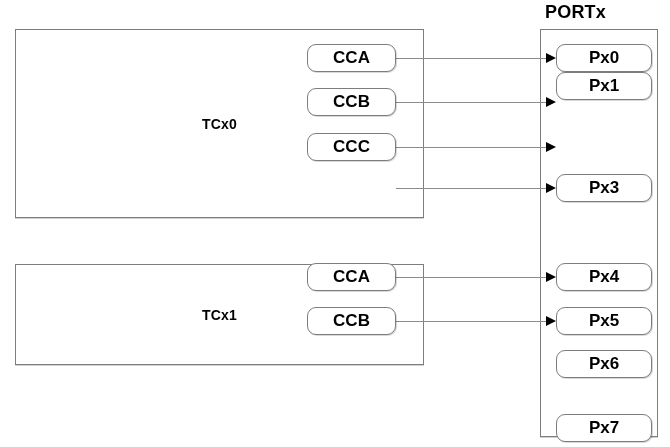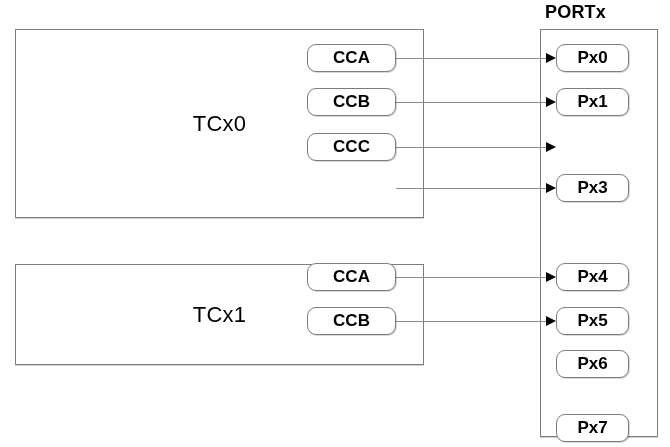--- a/index.html
+++ b/index.html
@@ -18,34 +18,34 @@
     border: 1px solid var(--box-border, #7d7d7d);
     background: #ffffff;
   }
   .outer { box-shadow: 0 1px 0 rgba(0,0,0,0.18); }
   .tc0 { left: 15px; top: 29px; width: 409px; height: 189px; }
   .tc1 { left: 15px; top: 264px; width: 409px; height: 101px; }
   .portbox { left: 540px; top: 29px; width: 118px; height: 408px; }
   .tc-label {
     position: absolute; inset: 0;
     display: flex; align-items: center; justify-content: center;
-    font-weight: normal; font-size: 22px; letter-spacing: 0.2px;
+    font-weight: bold; font-size: 14px; letter-spacing: 0.2px;
   }
   .port-title {
     position: absolute; left: 545px; top: 2px;
     font-weight: bold; font-size: 18px; letter-spacing: 0.2px;
   }
   .small {
     display: flex; align-items: center; justify-content: center;
     font-weight: bold; font-size: 17px;
     box-shadow: 1px 1px 0 rgba(0,0,0,0.15);
     border-radius: 9px;
   }
   .chan { left: 307px; width: 89px; height: 28px; }
-  .pin  { left: 556px; width: 73px; height: 28px; }
+  .pin  { left: 556px; width: 96px; height: 28px; }
   .connector { position: absolute; left: 396px; width: 160px; height: 10px; }
   .connector .line {
     position: absolute; left: 0; right: 9px; top: 5px; height: 0;
     border-top: 1px solid var(--connector-line, #8c8c8c);
   }
   .connector .head {
     position: absolute; right: 0; top: 0; width: 0; height: 0;
     border-left: 10px solid var(--arrowhead, #000000);
     border-top: 5px solid transparent;
     border-bottom: 5px solid transparent;
@@ -93,20 +93,20 @@
   </div>
 
   <div class="box small chan" style="top:44px">CCA</div>
   <div class="box small chan" style="top:88px">CCB</div>
   <div class="box small chan" style="top:133px">CCC</div>
 
   <div class="box small chan" style="top:263px">CCA</div>
   <div class="box small chan" style="top:307px">CCB</div>
 
   <div class="box small pin" style="top:44px">Px0</div>
-  <div class="box small pin" style="top:88px">Px1</div>
+  <div class="box small pin" style="top:72px">Px1</div>
   <div class="box small pin" style="top:174px">Px3</div>
   <div class="box small pin" style="top:263px">Px4</div>
   <div class="box small pin" style="top:307px">Px5</div>
   <div class="box small pin" style="top:350px">Px6</div>
   <div class="box small pin" style="top:414px">Px7</div>
 
 </div>
 
 </body></html>

